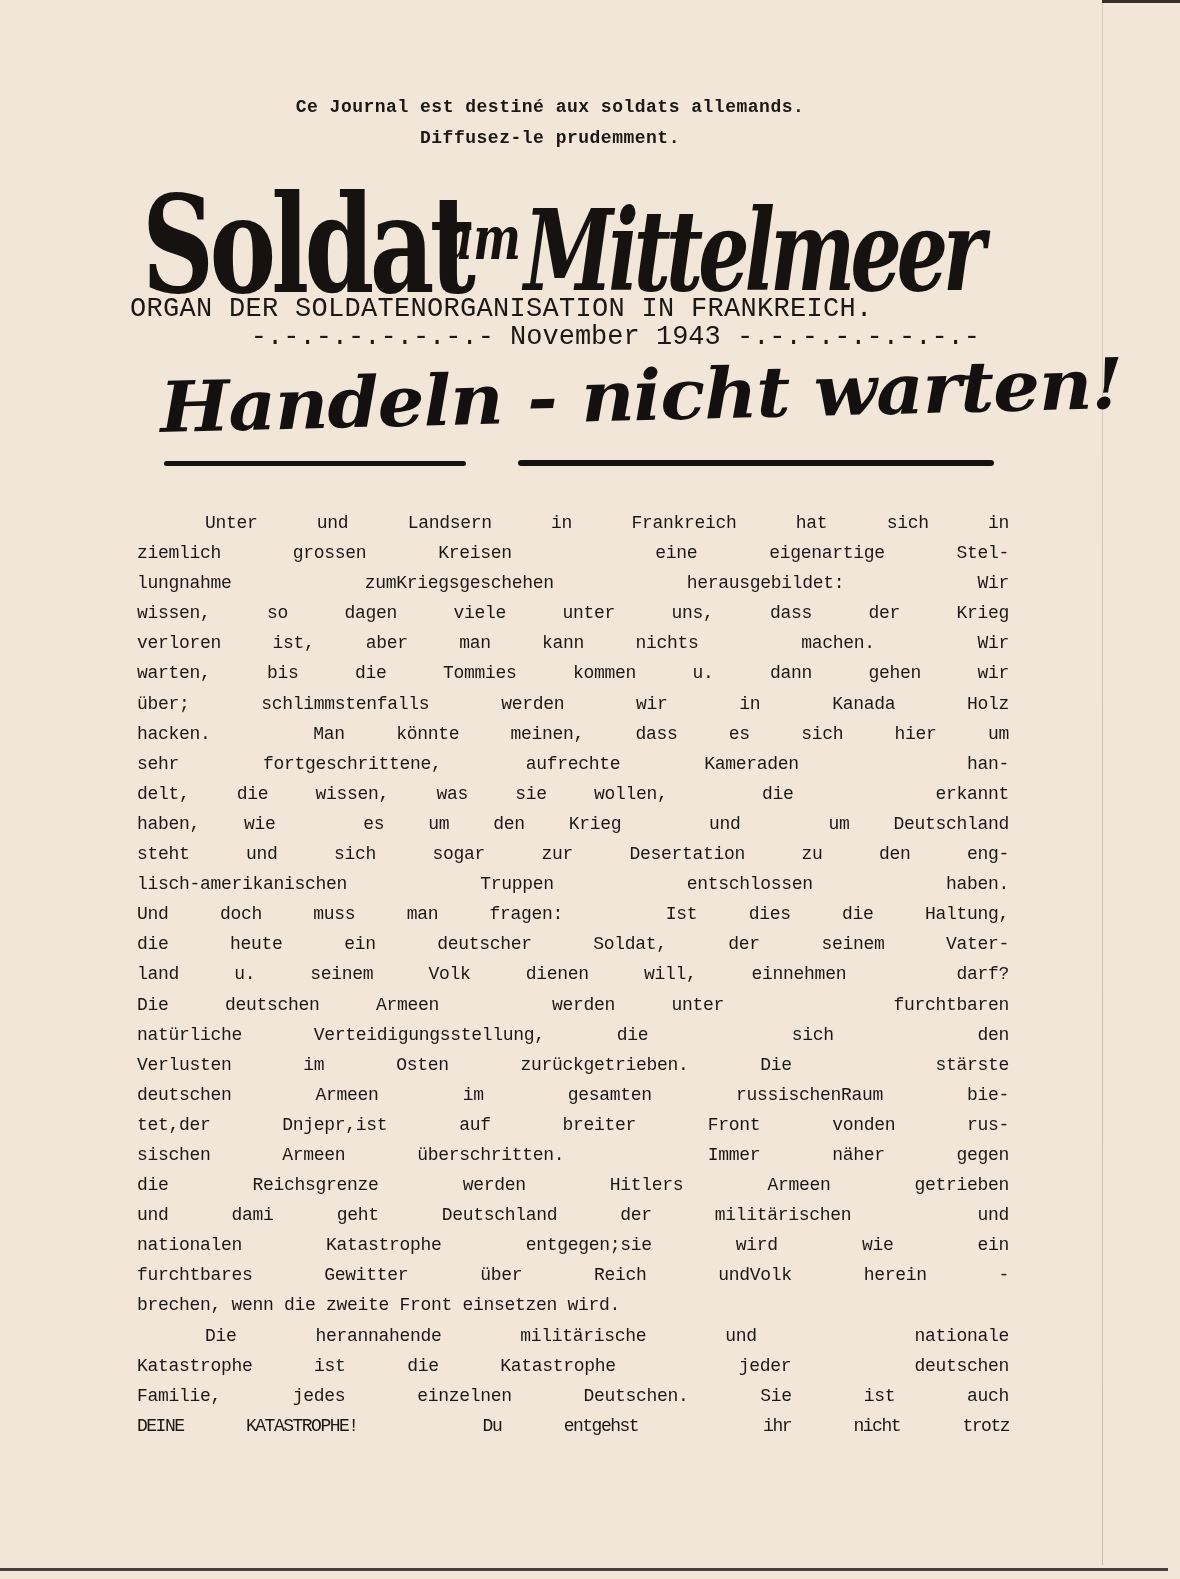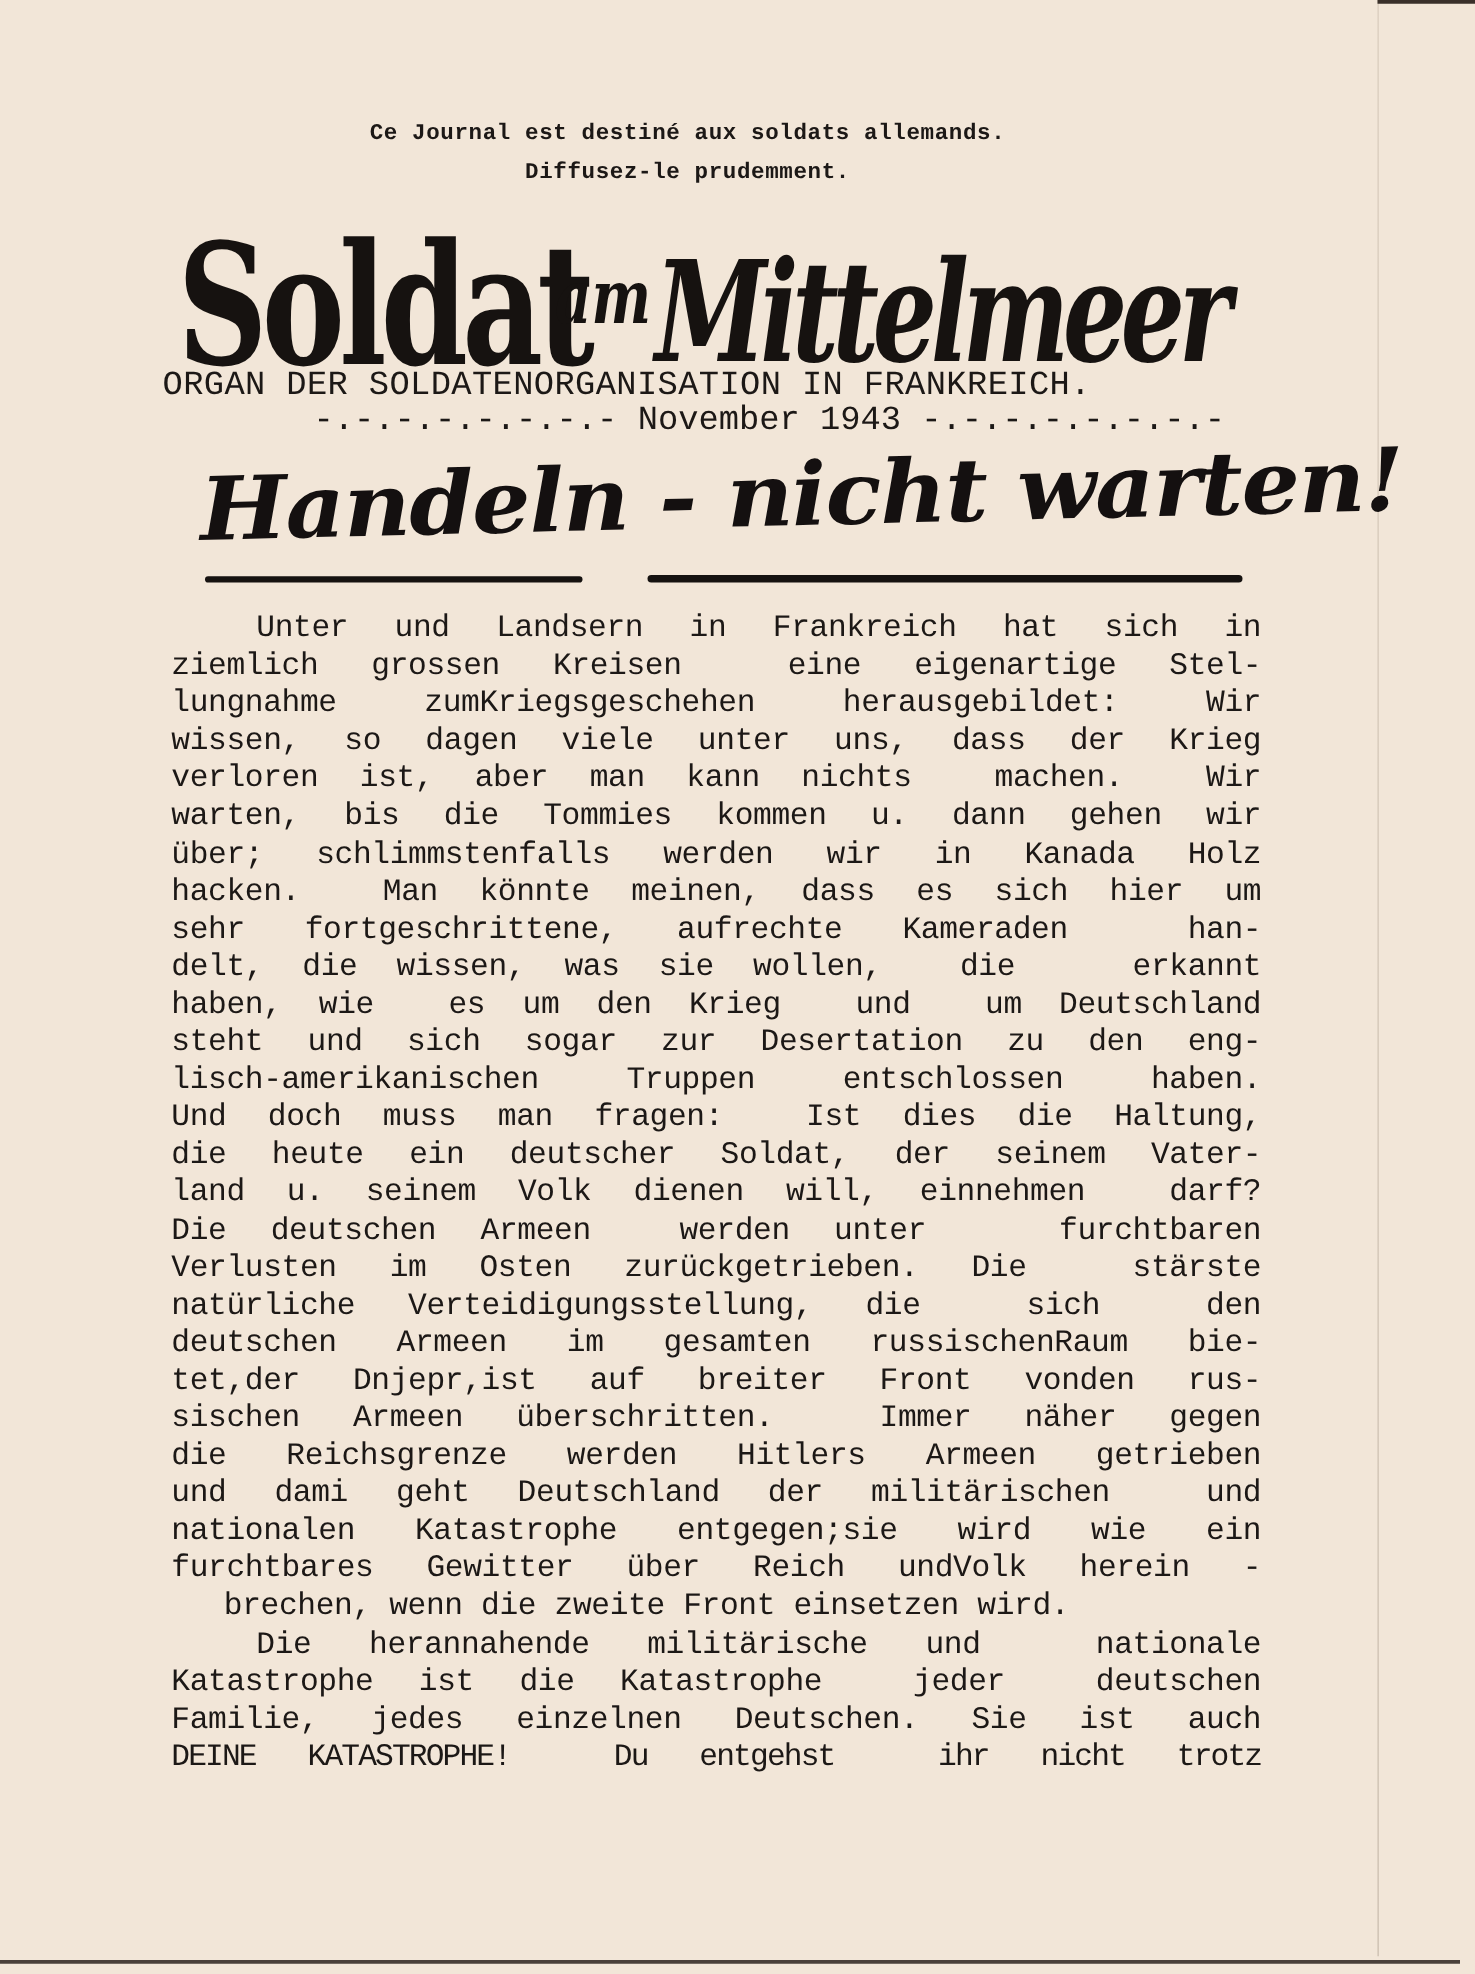--- a/index.html
+++ b/index.html
@@ -93,29 +93,29 @@
   }
   .underline-1 {
     position: absolute; left: 4px; top: 101px; width: 302px; height: 5px;
     background: #161210; border-radius: 3px;
   }
   .underline-2 {
     position: absolute; left: 358px; top: 100px; width: 476px; height: 6px;
     background: #161210; border-radius: 3px;
   }
   .body-text {
-    position: absolute; left: 137px; top: 488px; width: 872px;
-    font-size: 25px; line-height: 30.1px;
+    position: absolute; left: 137px; top: 508px; width: 872px;
+    font-size: 18px; line-height: 30.1px;
     letter-spacing: -0.3px;
   }
   .body-line {
     display: block; white-space: pre;
     text-align-last: justify; text-align: justify;
   }
-  .body-line.last { text-align-last: left; margin-left: 42px; }
+  .body-line.last { text-align-last: left; }
   .body-line.indent { padding-left: 68px; }
   .caps { letter-spacing: -1.5px; }
 </style>
 </head>
 <body>
 
 <div class="page-edge-right"></div>
 <div class="page-edge-top"></div>
 <div class="page-edge-bottom"></div>
 
@@ -151,22 +151,22 @@
   <span class="body-line">hacken.  Man könnte meinen, dass es sich hier um</span>
   <span class="body-line">sehr fortgeschrittene, aufrechte Kameraden  han-</span>
   <span class="body-line">delt, die wissen, was sie wollen,  die   erkannt</span>
   <span class="body-line">haben, wie  es um den Krieg  und  um Deutschland</span>
   <span class="body-line">steht und sich sogar zur Desertation zu den eng-</span>
   <span class="body-line">lisch-amerikanischen Truppen entschlossen haben.</span>
   <span class="body-line">Und doch muss man fragen:  Ist dies die Haltung,</span>
   <span class="body-line">die heute ein deutscher Soldat, der seinem Vater-</span>
   <span class="body-line">land u. seinem Volk dienen will, einnehmen  darf?</span>
   <span class="body-line">Die deutschen Armeen  werden unter   furchtbaren</span>
+  <span class="body-line">natürliche Verteidigungsstellung, die  sich  den</span>
   <span class="body-line">Verlusten im Osten zurückgetrieben. Die  stärste</span>
-  <span class="body-line">natürliche Verteidigungsstellung, die  sich  den</span>
   <span class="body-line">deutschen Armeen im gesamten russischenRaum bie-</span>
   <span class="body-line">tet,der Dnjepr,ist auf breiter Front vonden rus-</span>
   <span class="body-line">sischen Armeen überschritten.  Immer näher gegen</span>
   <span class="body-line">die Reichsgrenze werden Hitlers Armeen getrieben</span>
   <span class="body-line">und dami geht Deutschland der militärischen  und</span>
   <span class="body-line">nationalen Katastrophe entgegen;sie wird wie ein</span>
   <span class="body-line">furchtbares Gewitter über Reich undVolk herein -</span>
   <span class="body-line last">brechen, wenn die zweite Front einsetzen wird.</span>
   <span class="body-line indent">Die herannahende militärische und  nationale</span>
   <span class="body-line">Katastrophe ist die Katastrophe  jeder  deutschen</span>

